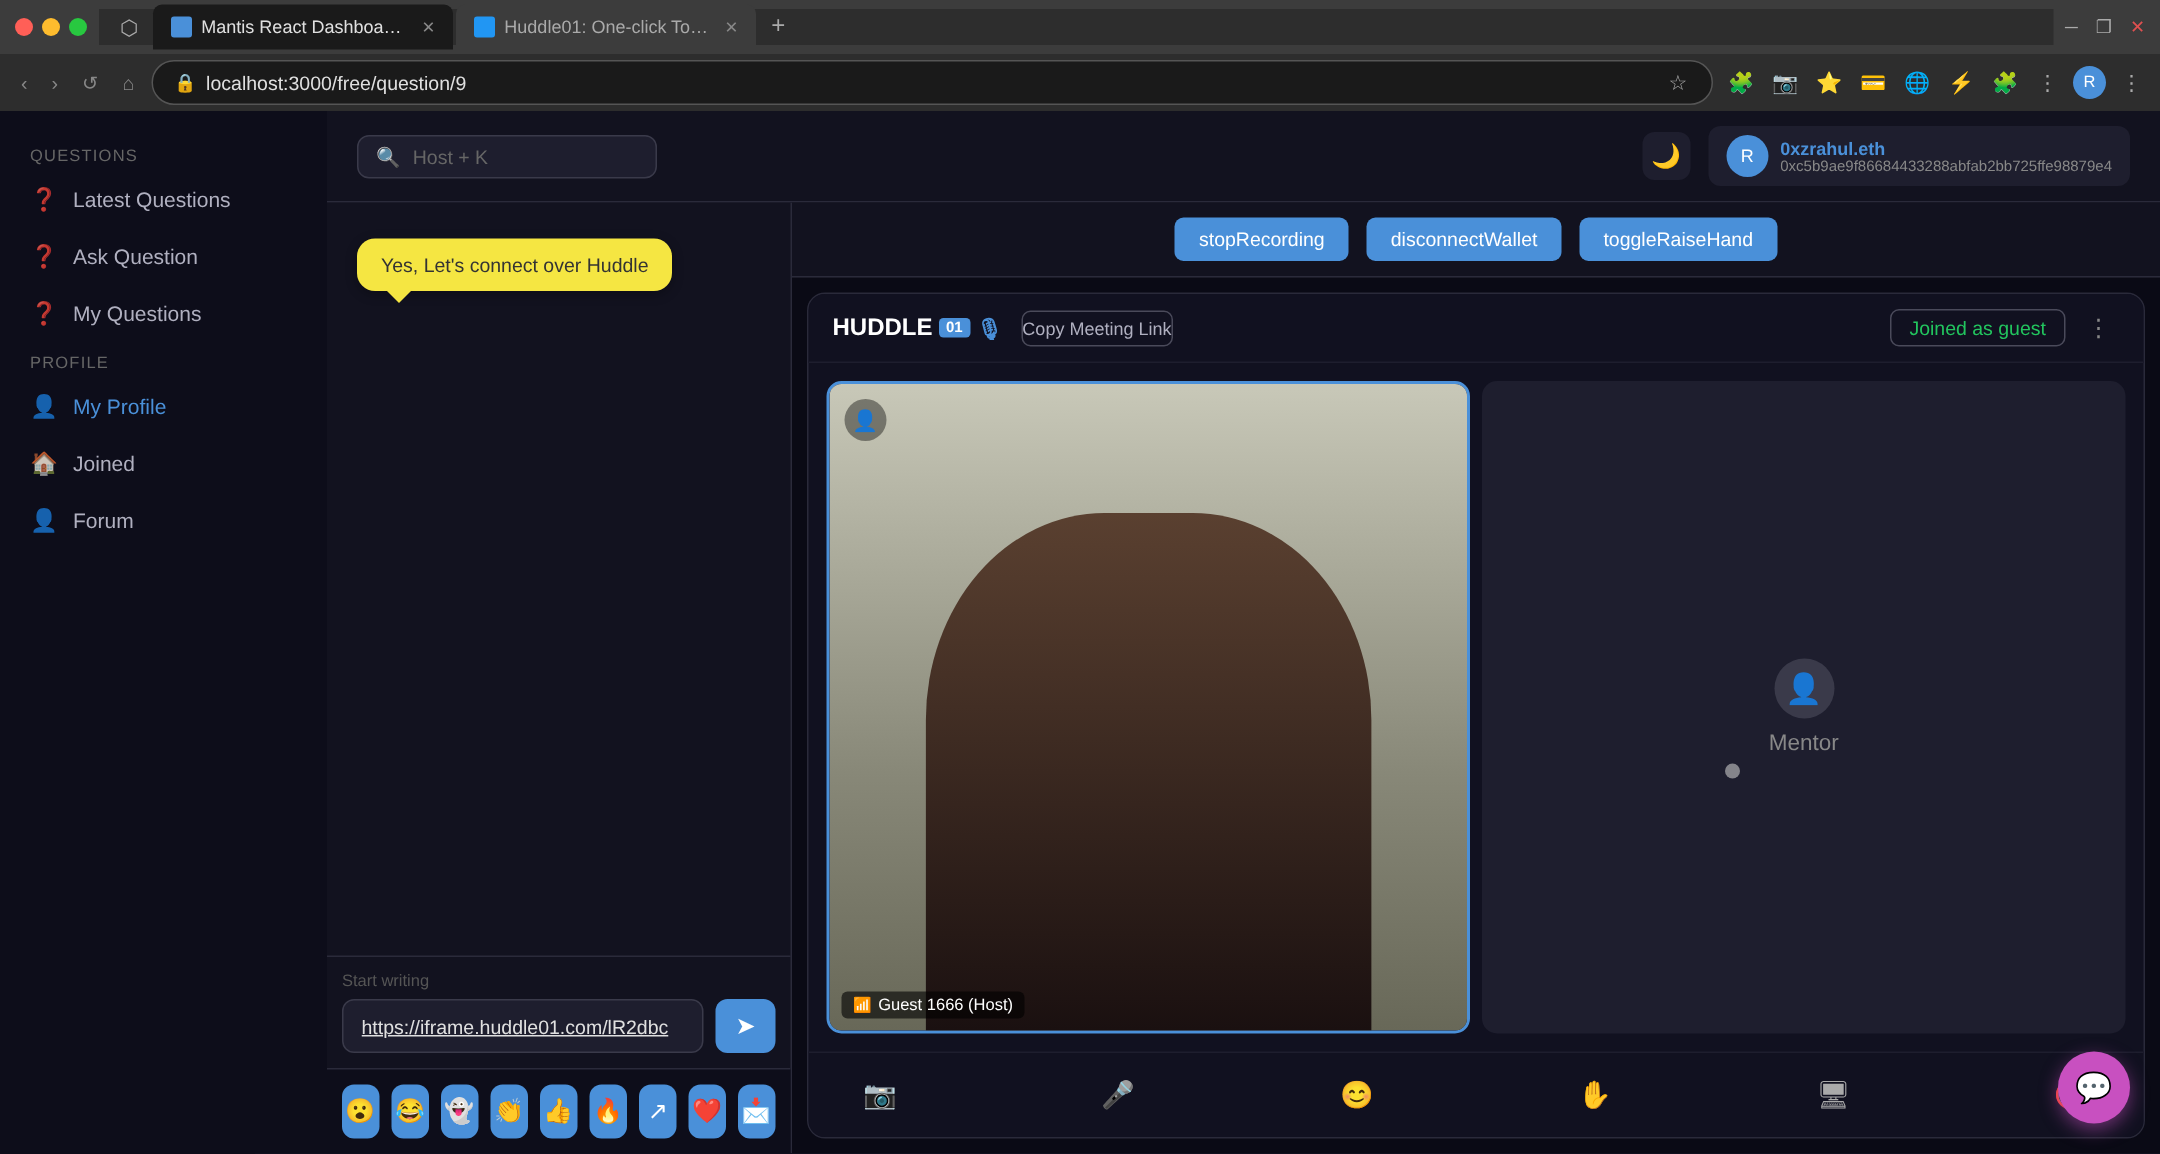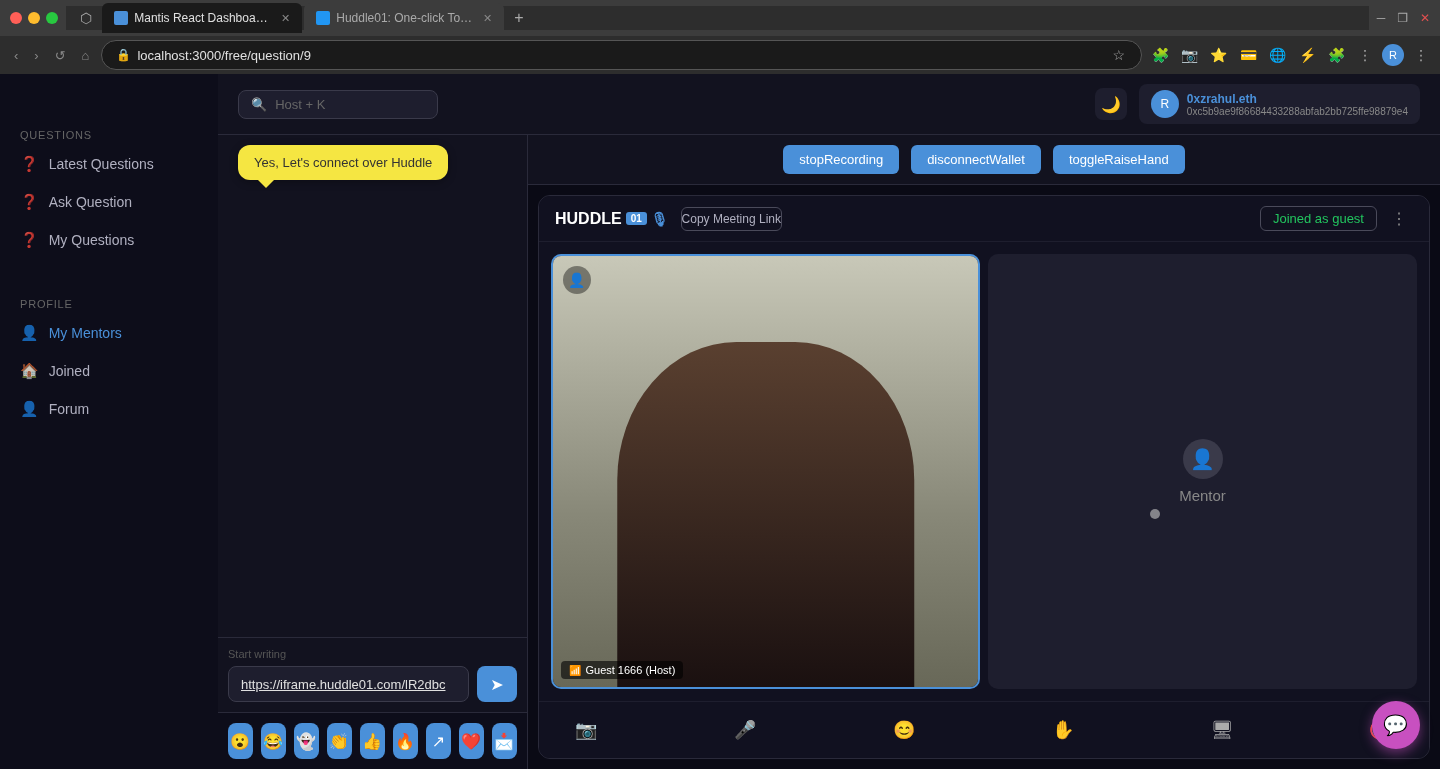--- a/index.html
+++ b/index.html
@@ -152,21 +152,20 @@
       font-size: 18px;
       font-weight: 700;
       cursor: pointer;
     }
     .sidebar-section-label {
       padding: 8px 20px 4px;
       color: #666;
       font-size: 11px;
       text-transform: uppercase;
       letter-spacing: 0.8px;
-      margin-top: 31px;
     }
     .sidebar-item {
       display: flex;
       align-items: center;
       gap: 10px;
       padding: 10px 20px;
       color: #b0b0c0;
       font-size: 14px;
       cursor: pointer;
       transition: background 0.15s;
@@ -258,21 +257,21 @@
       background: #12121f;
       display: flex;
       flex-direction: column;
       border-right: 1px solid #2a2a3a;
       flex-shrink: 0;
       position: relative;
     }
 
     .tooltip-bubble {
       position: absolute;
-      top: 10px;
+      top: 24px;
       left: 20px;
       background: #f5e642;
       color: #333;
       padding: 10px 16px;
       border-radius: 12px;
       font-size: 13px;
       z-index: 10;
       box-shadow: 0 2px 8px rgba(0,0,0,0.3);
     }
     .tooltip-bubble::after {
@@ -667,21 +666,21 @@
     </div>
     <div class="sidebar-item">
       <span class="sidebar-icon">❓</span>
       <span>My Questions</span>
     </div>
 
     <div class="sidebar-section-label">Profile</div>
 
     <div class="sidebar-item active">
       <span class="sidebar-icon">👤</span>
-      <span>My Mentors</span>
+      <span>My Profile</span>
     </div>
     <div class="sidebar-item">
       <span class="sidebar-icon">🏠</span>
       <span>Joined</span>
     </div>
     <div class="sidebar-item">
       <span class="sidebar-icon">👤</span>
       <span>Forum</span>
     </div>
   </div>

